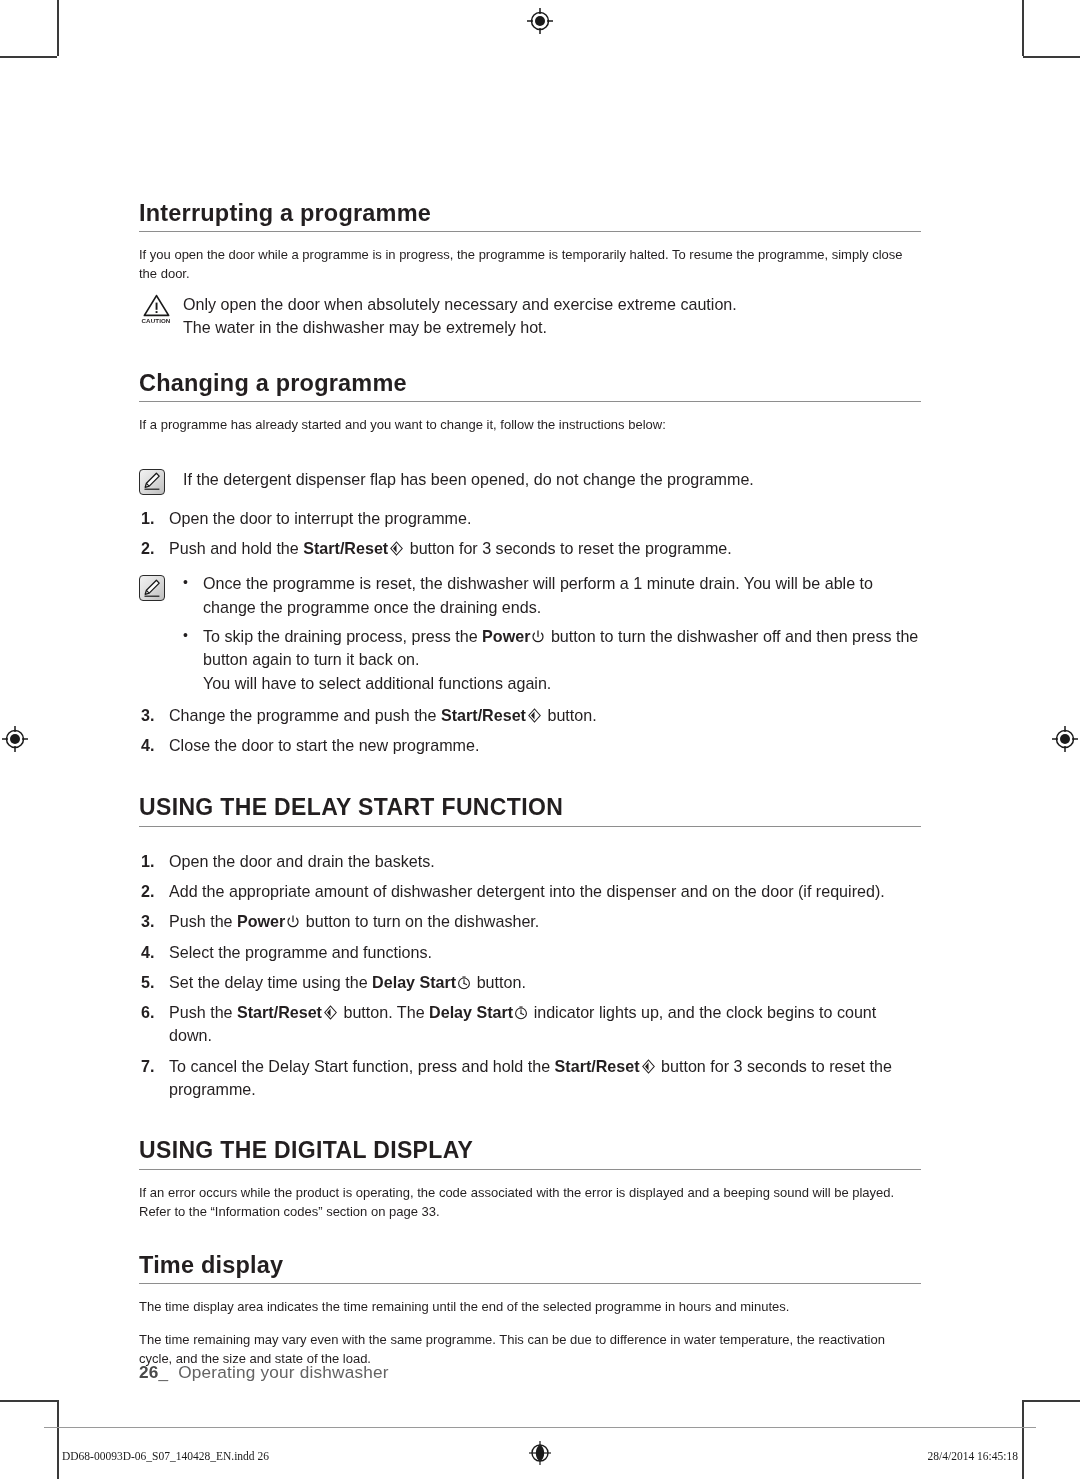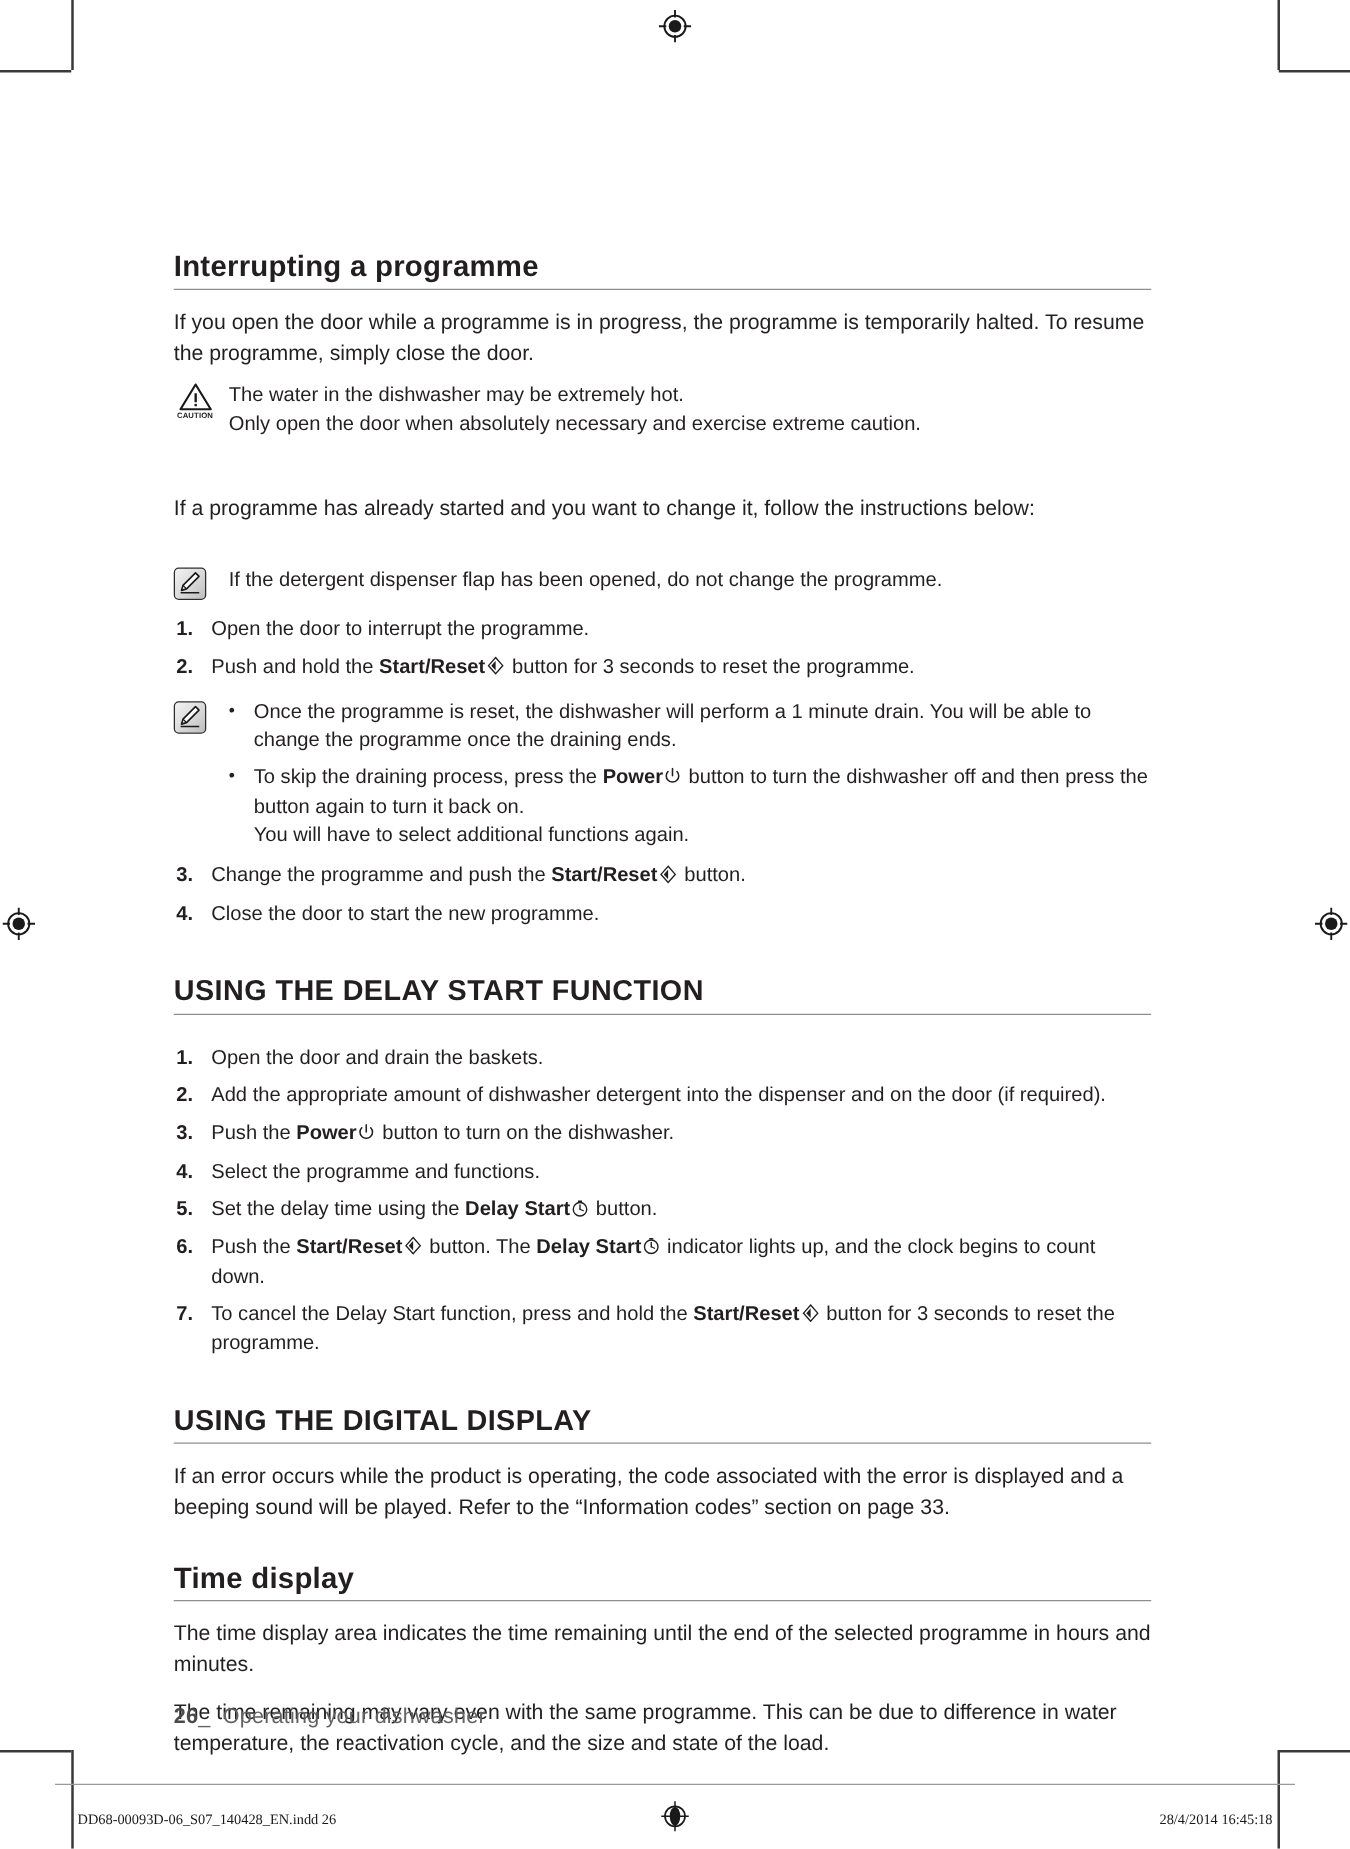--- a/index.html
+++ b/index.html
@@ -56,21 +56,21 @@
     letter-spacing: 0.35px;
     margin: 0;
     padding: 0 0 5px 0;
     border-bottom: 1.6px solid #8e8e8e;
     line-height: 1.12;
     text-transform: uppercase;
   }
 
   
   p.body {
-    font-size: 17px;
+    font-size: 13px;
     line-height: 1.45;
     margin: 0;
     padding: 0;
     color: #231f20;
   }
   .gap-s { height: 9px; }
   .gap-m { height: 14px; }
   .gap-xl { height: 30px; }
 
   
@@ -264,27 +264,28 @@
       <div class="caution-ico">
         <svg width="27" height="23" viewBox="0 0 27 23">
           <path d="M13.5 1.6 L25.6 21.4 L1.4 21.4 Z" fill="none" stroke="#1a1a1a" stroke-width="1.7" stroke-linejoin="round"></path>
           <rect x="12.6" y="8.6" width="1.9" height="7.2" fill="#1a1a1a"></rect>
           <rect x="12.6" y="17.1" width="1.9" height="1.9" fill="#1a1a1a"></rect>
         </svg>
         <div class="caution-word">CAUTION</div>
       </div>
     </div>
     <div class="ctext">
+      <div>Only open the door when absolutely necessary and exercise extreme caution.</div>
       <div>The water in the dishwasher may be extremely hot.</div>
-      <div>Only open the door when absolutely necessary and exercise extreme caution.</div>
     </div>
   </div>
 
   <div class="gap-xl"></div>
 
+  <h2 class="sec">Changing a programme</h2>
   <div class="gap-m"></div>
   <p class="body">If a programme has already started and you want to change it, follow the instructions below:</p>
   <div class="gap-m"></div>
 
   <div class="callout" style="margin-bottom:12px;margin-top:19px;">
     <div class="ico">
       <div class="note-ico">
         <svg width="18" height="19" viewBox="0 0 18 19">
           <path d="M13.4 1.3 L16.2 4.1 L6.2 14.1 L2.2 15.3 L3.4 11.3 Z" fill="#ffffff" stroke="#1a1a1a" stroke-width="1.3" stroke-linejoin="round"></path>
           <line x1="3.4" y1="11.3" x2="6.2" y2="14.1" stroke="#1a1a1a" stroke-width="1.1"></line>

